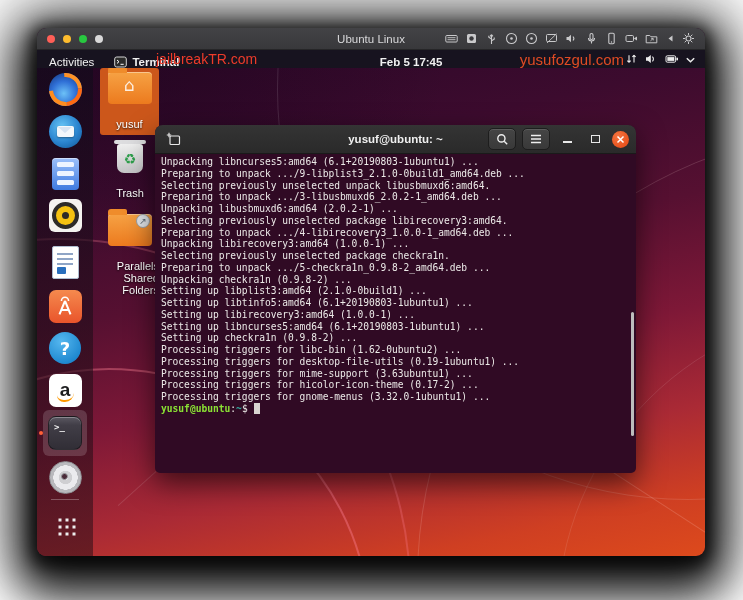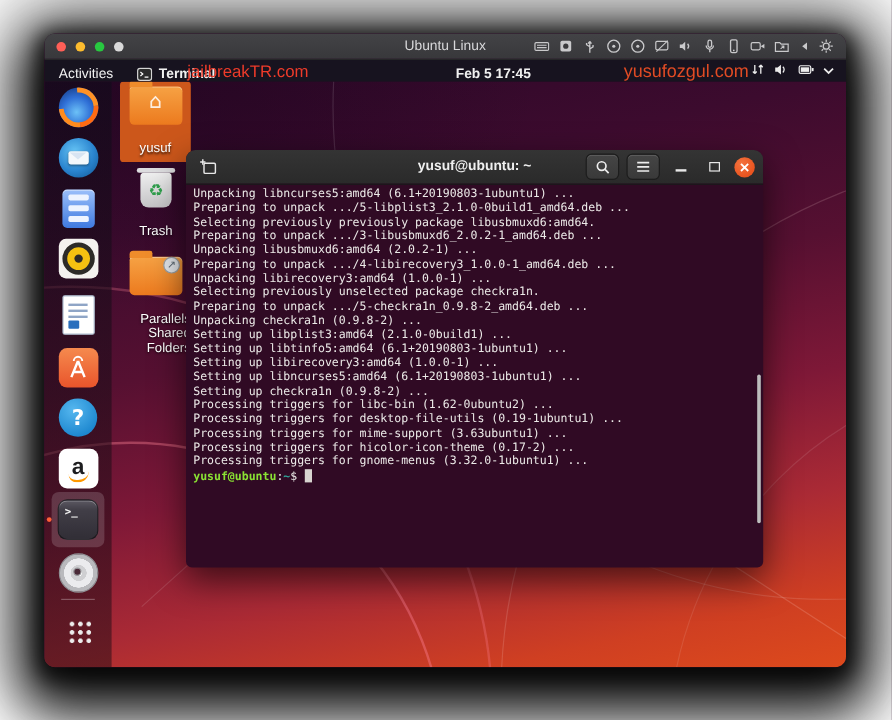--- a/index.html
+++ b/index.html
@@ -365,24 +365,25 @@
           <div class="close-btn">
             <svg width="9" height="9" viewBox="0 0 9 9" stroke="#fff" stroke-width="1.5">
                 <path d="M1.5 1.5l6 6M7.5 1.5l-6 6"></path>
               </svg>
           </div>
         </div>
       </div>
       <div class="term-body">
         <div id="tlines">
             <div class="tline">Unpacking libncurses5:amd64 (6.1+20190803-1ubuntu1) ...</div>
-            <div class="tline">Preparing to unpack .../5-libplist3_2.1.0-0build1_amd64.deb ...</div>
-            <div class="tline">Selecting previously previously package libusbmuxd6:amd64.</div>
+            <div class="tline">Preparing to unpack .../9-libplist3_2.1.0-0build1_amd64.deb ...</div>
+            <div class="tline">Selecting previously unselected unpack libusbmuxd6:amd64.</div>
             <div class="tline">Preparing to unpack .../3-libusbmuxd6_2.0.2-1_amd64.deb ...</div>
             <div class="tline">Unpacking libusbmuxd6:amd64 (2.0.2-1) ...</div>
+            <div class="tline">Selecting previously unselected package libirecovery3:amd64.</div>
             <div class="tline">Preparing to unpack .../4-libirecovery3_1.0.0-1_amd64.deb ...</div>
             <div class="tline">Unpacking libirecovery3:amd64 (1.0.0-1) ...</div>
             <div class="tline">Selecting previously unselected package checkra1n.</div>
             <div class="tline">Preparing to unpack .../5-checkra1n_0.9.8-2_amd64.deb ...</div>
             <div class="tline">Unpacking checkra1n (0.9.8-2) ...</div>
             <div class="tline">Setting up libplist3:amd64 (2.1.0-0build1) ...</div>
             <div class="tline">Setting up libtinfo5:amd64 (6.1+20190803-1ubuntu1) ...</div>
             <div class="tline">Setting up libirecovery3:amd64 (1.0.0-1) ...</div>
             <div class="tline">Setting up libncurses5:amd64 (6.1+20190803-1ubuntu1) ...</div>
             <div class="tline">Setting up checkra1n (0.9.8-2) ...</div>

